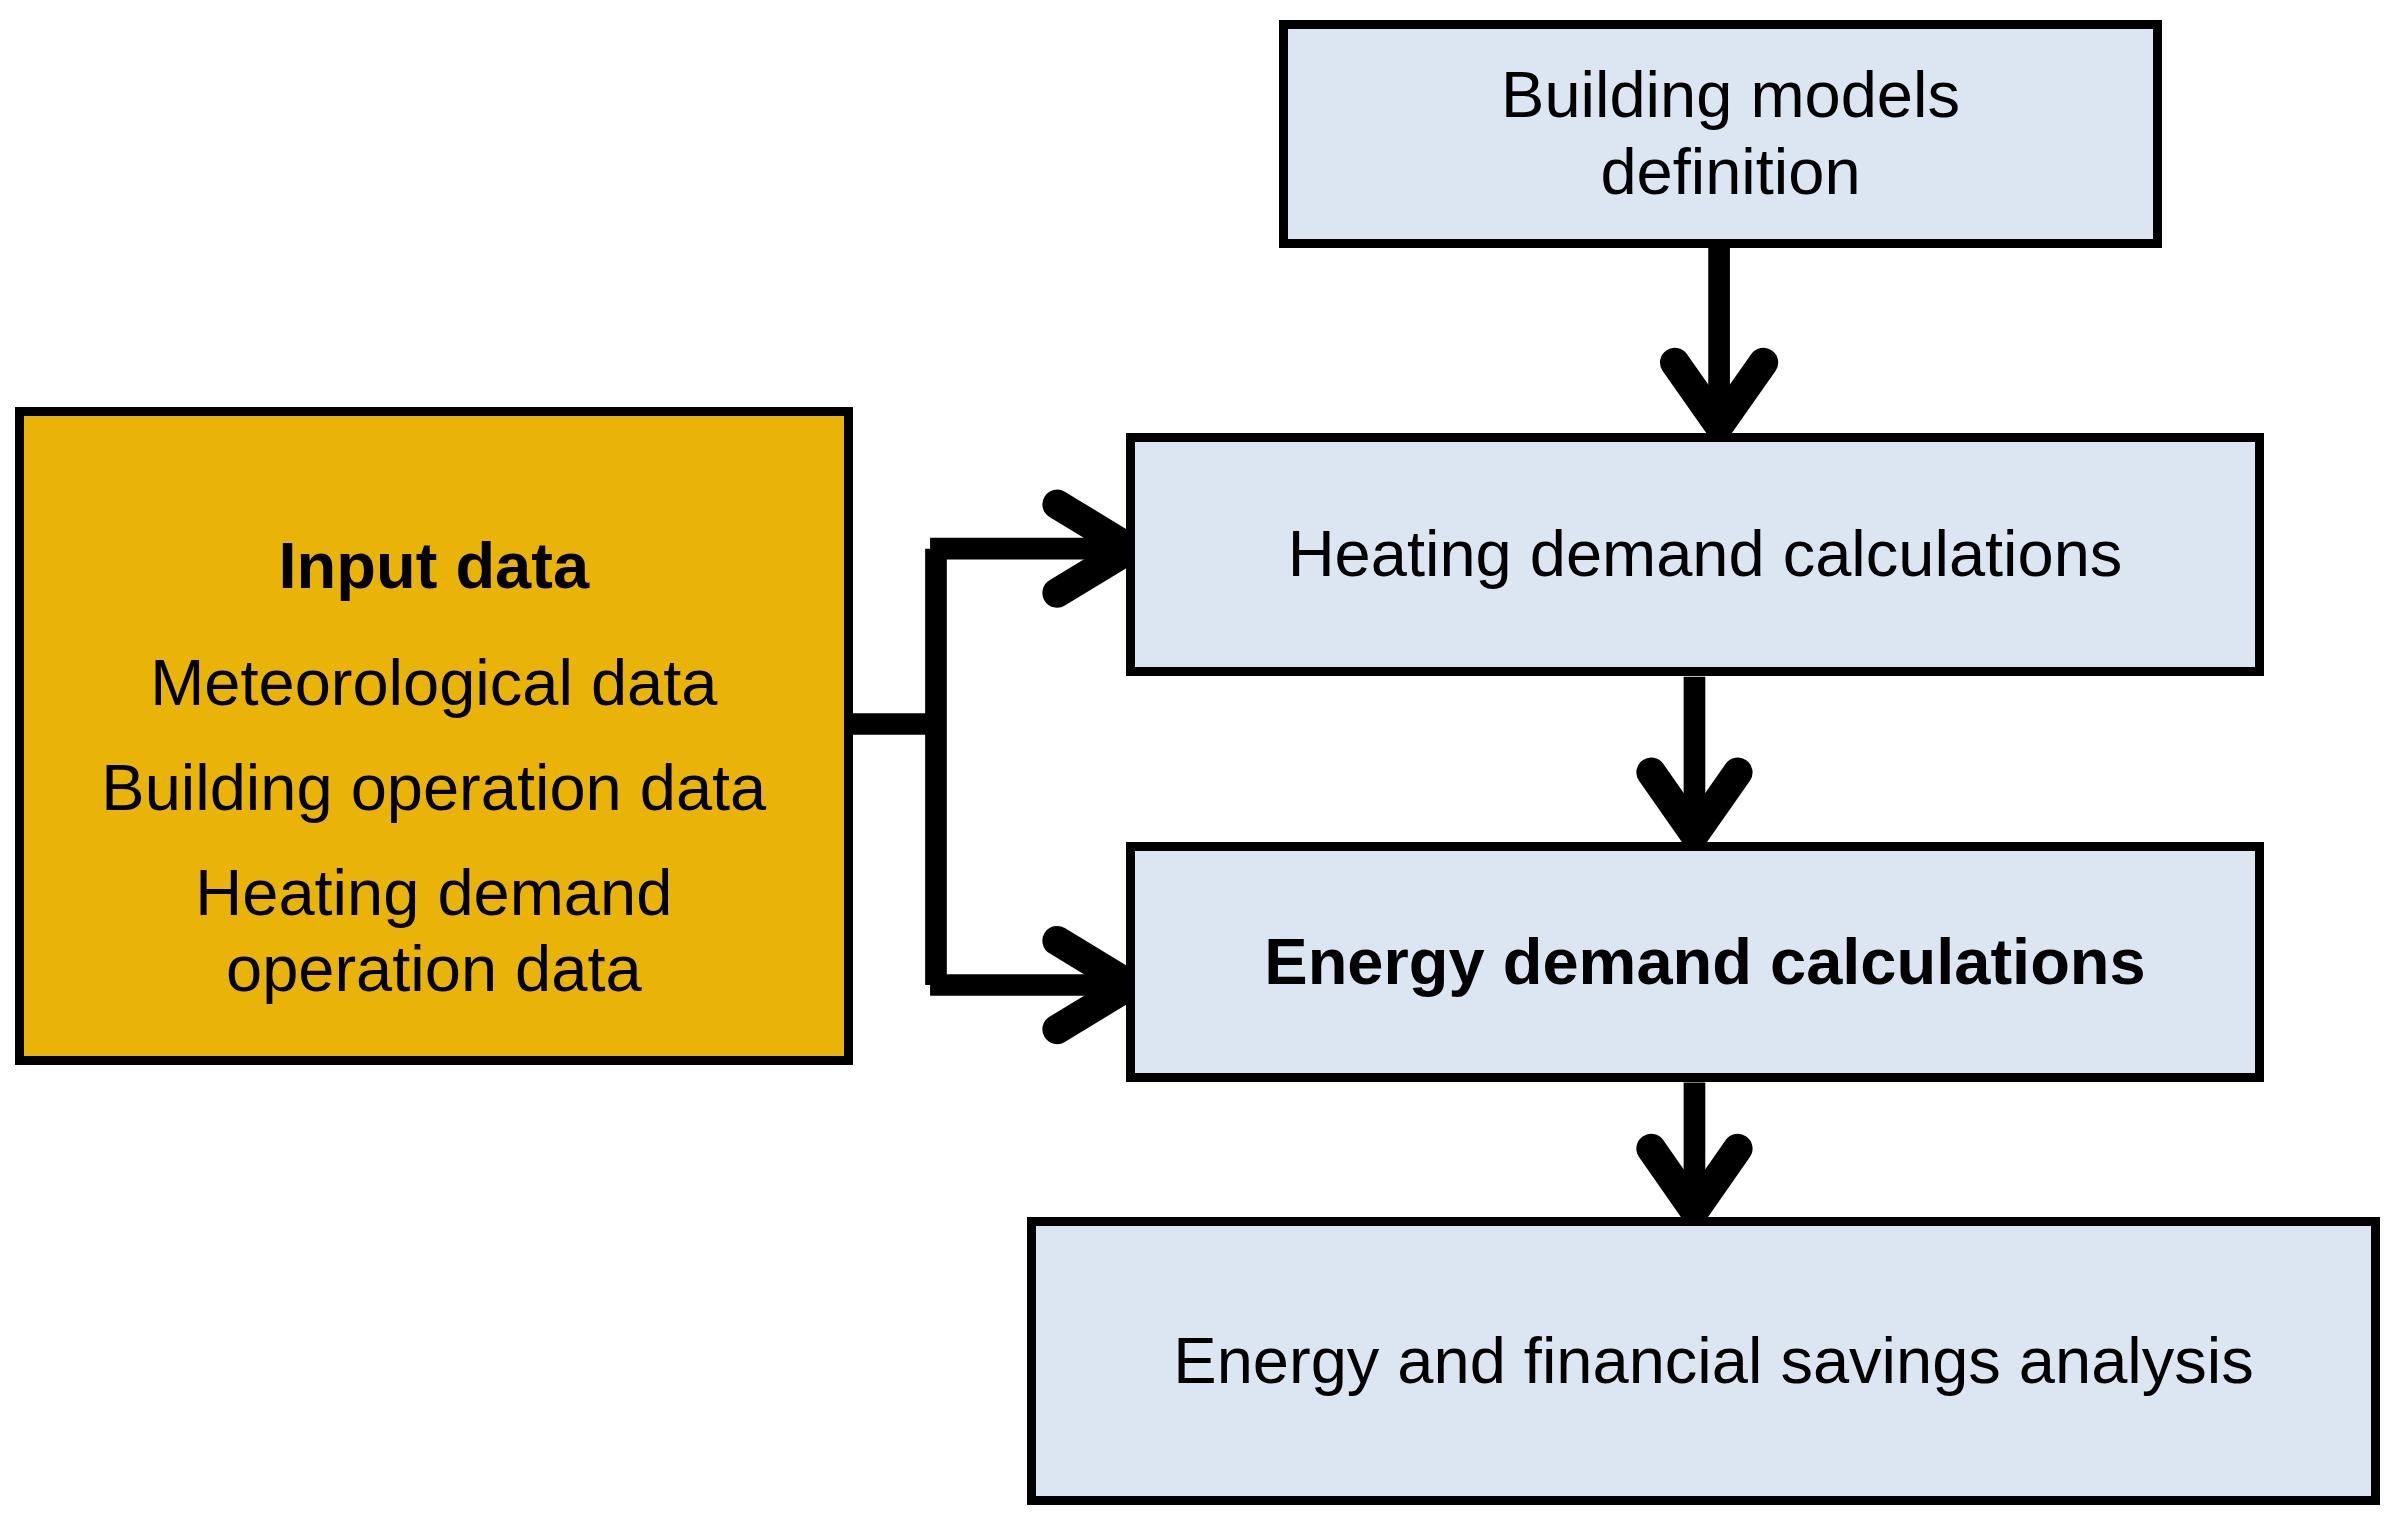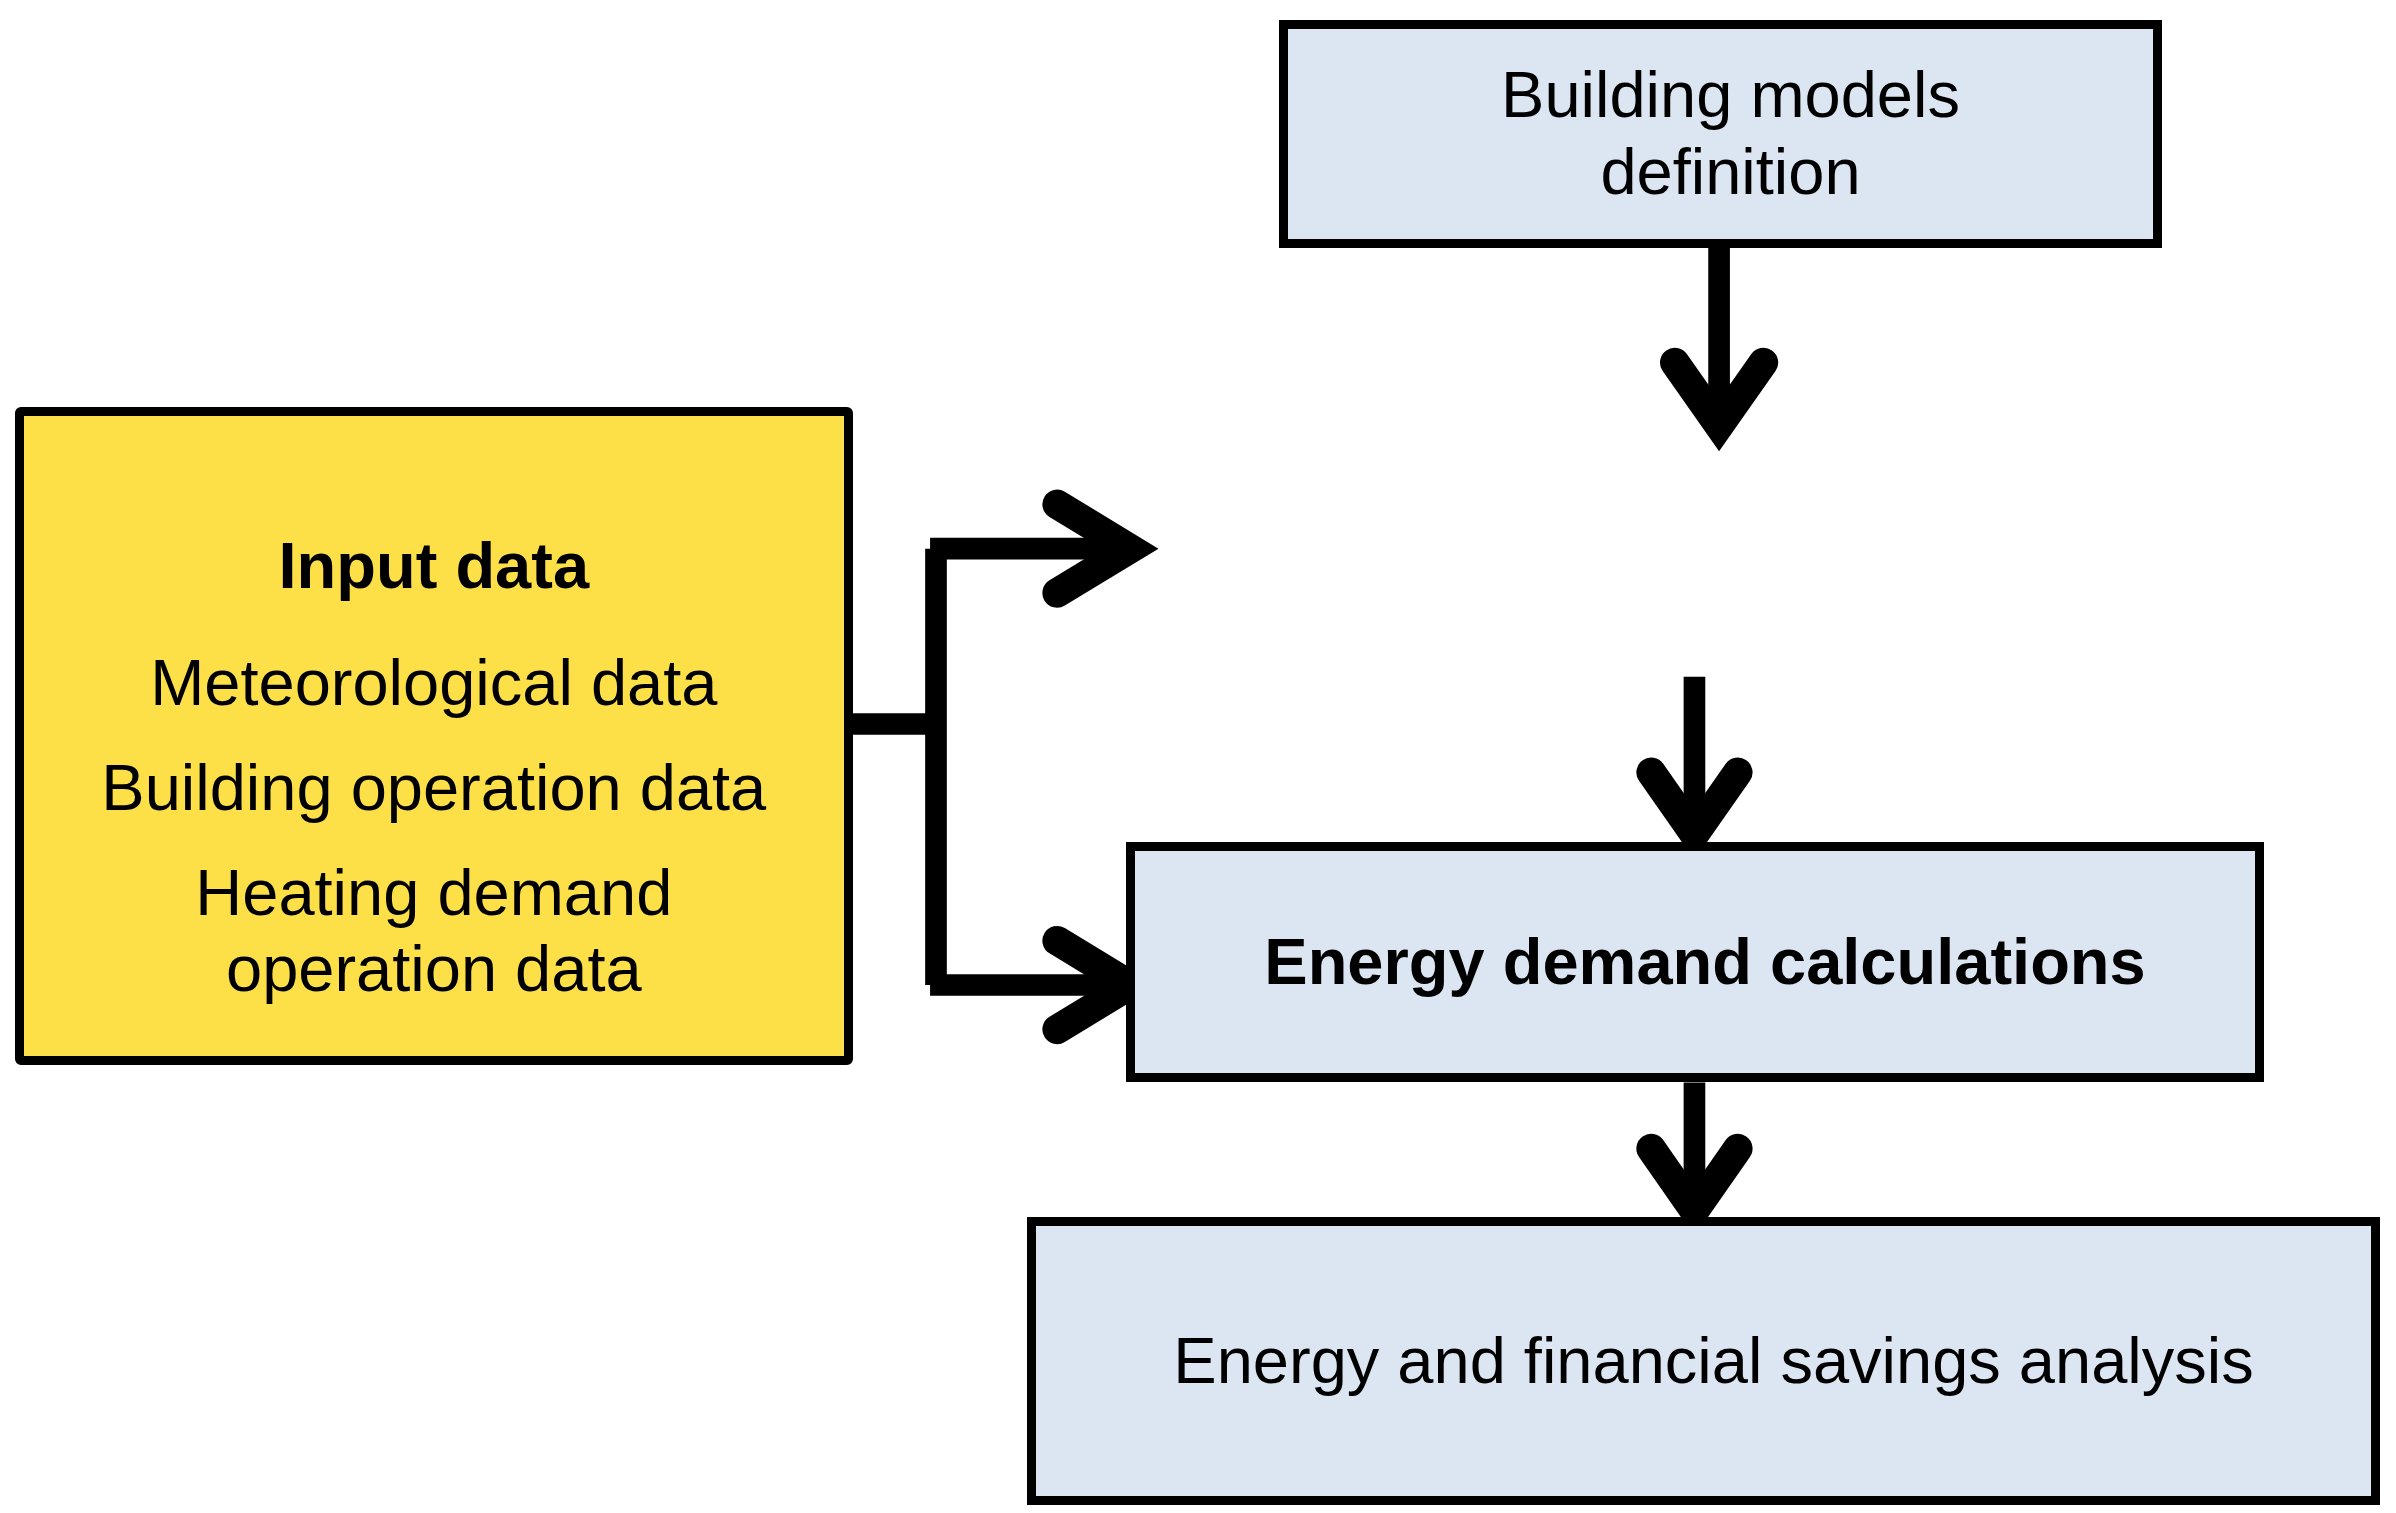--- a/index.html
+++ b/index.html
@@ -24,21 +24,21 @@
     border: 9.9px solid #000000;
     display: flex;
     align-items: center;
     justify-content: center;
     text-align: center;
     color: #000000;
     line-height: 1.18;
     white-space: pre-line;
   }
   .node.blue  { background: #dce6f2; padding-left: 20px; }
-  .node.green { background: #fde047; border-radius: 6px; }
+  .node.green { background: #eab308; }
 
   
   #node-building-models {
     left: 1279px; top: 19.7px;
     width: 883px; height: 228px;
     font-size: 65px;
   }
   #node-heating-demand {
     left: 1126px; top: 433px;
     width: 1138px; height: 243px;
@@ -128,20 +128,23 @@
       <path d="M 1073 955 L 1147 1000 L 1073 1045" fill="none" stroke="#000000" stroke-width="30" stroke-linecap="round" stroke-linejoin="miter"></path>
     </g>
 
   </svg>
 
   <div class="node blue" id="node-building-models">
     <span>Building models
 definition</span>
   </div>
 
+  <div class="node blue" id="node-heating-demand">
+    <span>Heating demand calculations</span>
+  </div>
 
   <div class="node blue" id="node-energy-demand">
     <span>Energy demand calculations</span>
   </div>
 
   <div class="node blue" id="node-savings">
     <span>Energy and financial savings analysis</span>
   </div>
 
   <div class="node green" id="node-input-data">

